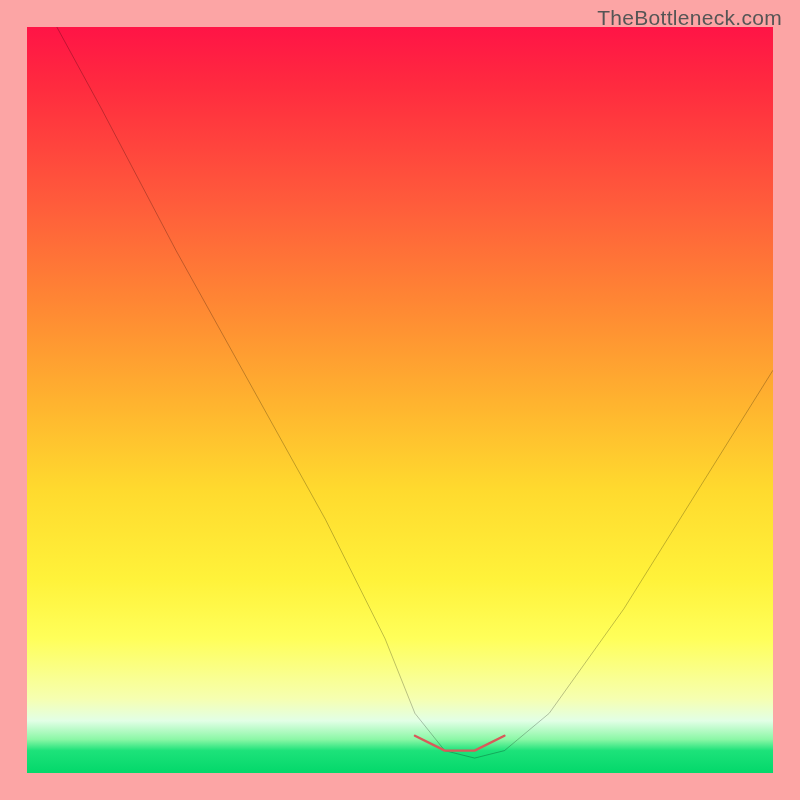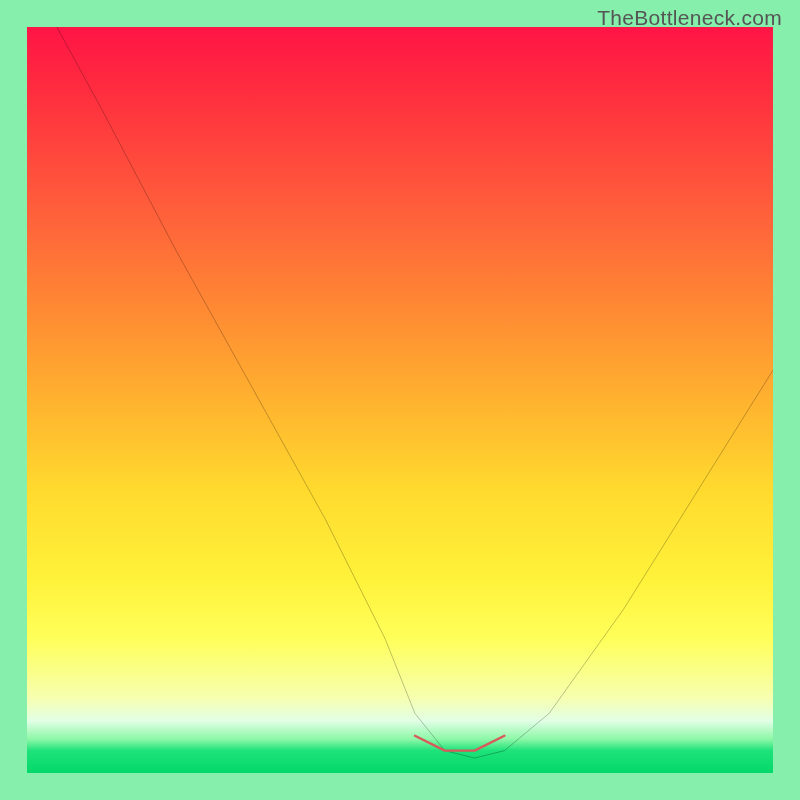--- a/index.html
+++ b/index.html
@@ -10,21 +10,21 @@
     background: #000;
     overflow: hidden;
     font-family: Arial, Helvetica, sans-serif;
   }
   .frame {
     position: absolute;
     top: 0;
     left: 0;
     width: 800px;
     height: 800px;
-    background: #86efac;
+    background: #fca5a5;
   }
   .plot {
     position: absolute;
     top: 27px;
     left: 27px;
     width: 746px;
     height: 746px;
     
     background: linear-gradient(
       to bottom,

